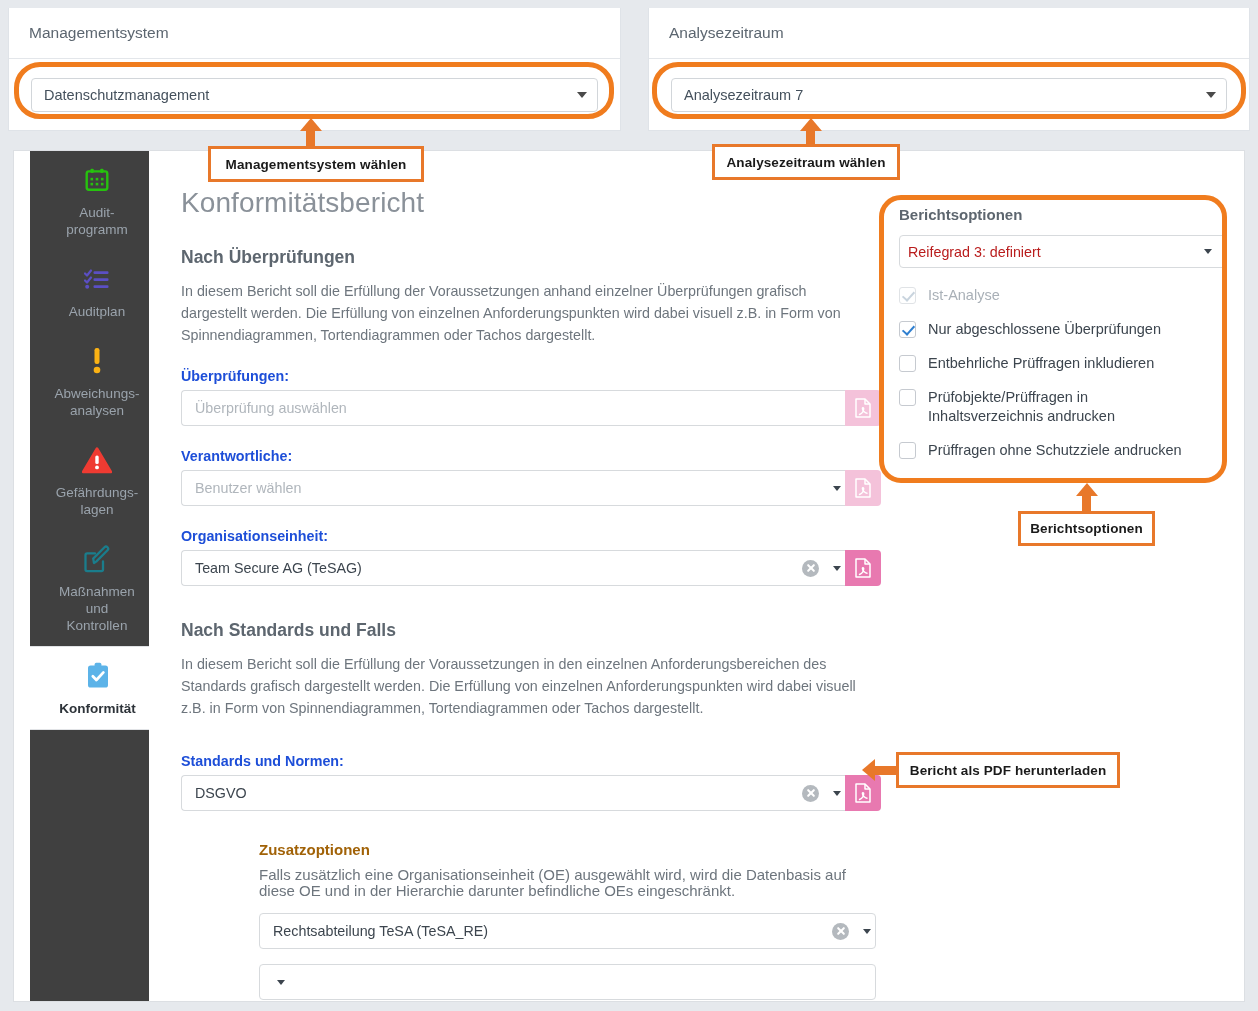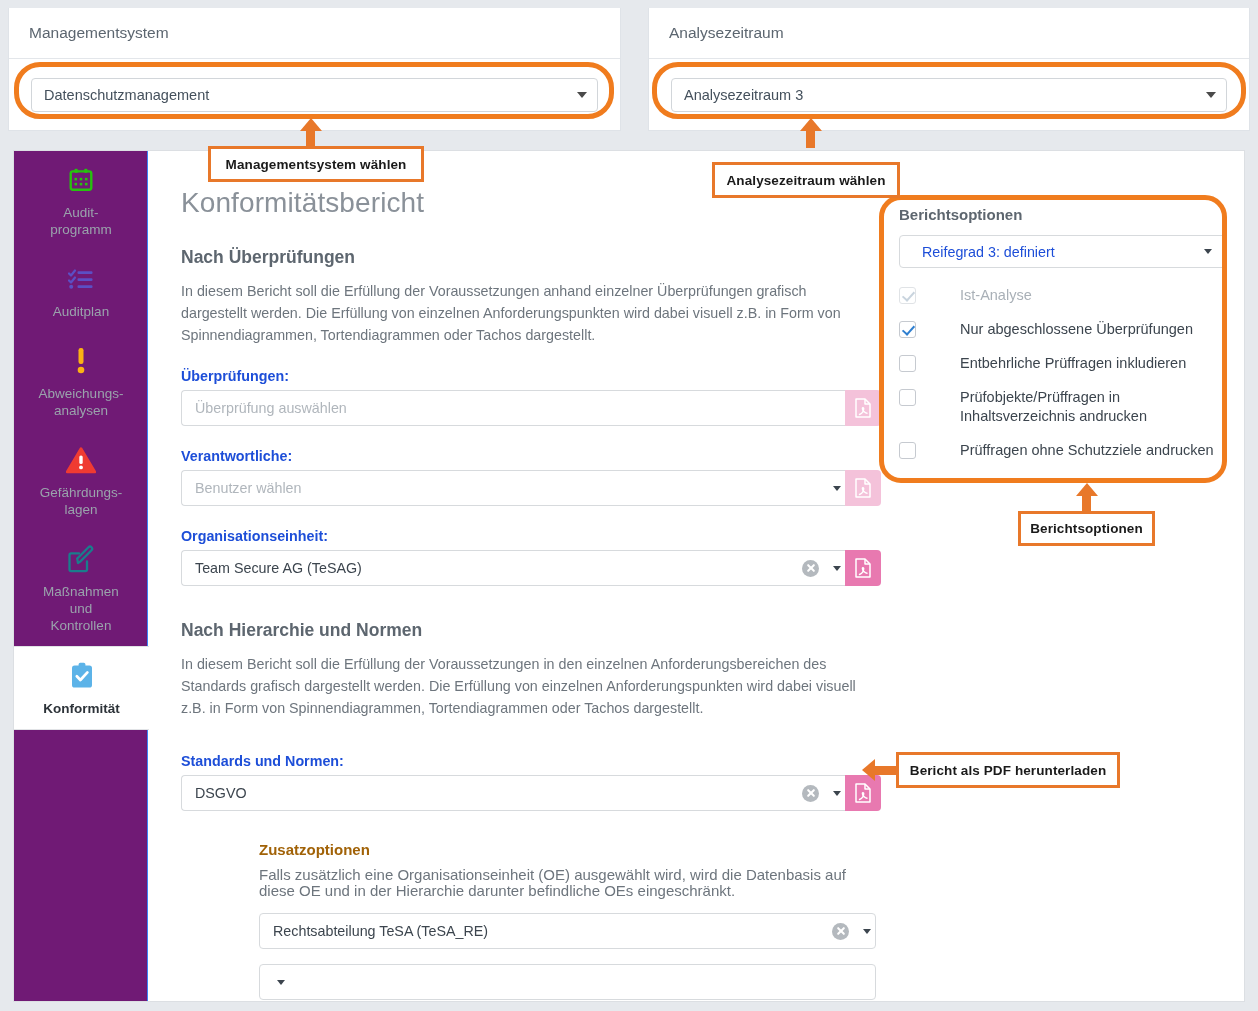--- a/index.html
+++ b/index.html
@@ -65,23 +65,23 @@
 
   
   #main-panel {
     position: absolute;
     left: 13px; top: 150px;
     width: 1232px; height: 852px;
     background: #ffffff;
     border: 1px solid #dcdfe3;
   }
   #sidebar {
-    position: absolute; left: 0; top: 0;
+    position: absolute; left: 16px; top: 0;
     width: 134px; height: 100%;
-    background: #701a75;
+    background: #404040;
     border-right: 1px solid #3b82f6;
   }
   .nav-item {
     width: 134px;
     padding: 14px 6px 12px;
     display: flex; flex-direction: column; align-items: center;
     cursor: pointer;
   }
   .nav-item .nav-label {
     margin-top: 9px;
@@ -172,28 +172,27 @@
     position: absolute;
     left: 750px; top: 55px;
     width: 327px;
   }
   #report-options .ro-title {
     font-size: 15px; font-weight: 700; color: #5d666f;
     margin-bottom: 12px;
   }
   .ro-select {
     height: 33px; border: 1px solid #d7dadd; border-radius: 4px;
-    display: flex; align-items: center; padding: 0 11px 0 22px;
-    font-size: 14.3px; color: #1d4ed8; background: #fff;
+    display: flex; align-items: center; padding: 0 11px 0 8px;
+    font-size: 14.3px; color: #b91c1c; background: #fff;
   }
   .ro-select .val { flex: 1; }
   .cb-row {
     display: flex; align-items: flex-start;
     margin-top: 15px;
-    gap: 32px;
   }
   .cb {
     width: 17px; height: 17px; flex: none;
     border: 1.6px solid #c6cad0; border-radius: 3px;
     background: #fff; margin-right: 12px;
     position: relative; margin-top: 1px;
   }
   .cb.checked::after, .cb.disabled-checked::after {
     content: ""; position: absolute;
     left: 4.5px; top: 0.5px; width: 5px; height: 10px;
@@ -251,21 +250,21 @@
     </div>
   </div>
   <div class="ring" style="left:14px; top:62px; width:600px; height:57px;"></div>
 
   <div class="top-card" style="left:648px; top:8px; width:602px; height:123px;">
     <div class="top-card-header">
       <span>Analysezeitraum</span>
     </div>
     <div class="top-card-body">
       <div class="select-box">
-        <span class="sel-val">Analysezeitraum 3</span>
+        <span class="sel-val">Analysezeitraum 7</span>
         <span class="caret"></span>
       </div>
     </div>
   </div>
   <div class="ring" style="left:652px; top:62px; width:594px; height:57px;"></div>
 
   <div id="main-panel">
 
     <nav id="sidebar">
 
@@ -394,21 +393,21 @@
         </div>
         <div class="pdf-btn">
           <svg width="18" height="20" viewBox="0 0 18 20">
             <path d="M2 1 H11 L16 6 V19 H2 Z" fill="none" stroke="#fff" stroke-width="1.5" stroke-linejoin="round"></path>
             <path d="M11 1 V6 H16" fill="none" stroke="#fff" stroke-width="1.5" stroke-linejoin="round"></path>
             <path d="M5.5 16.5 c2.5 -1 4.2 -3.6 4.2 -6 c0 -1.1 -1.3 -1.2 -1.3 -0.1 c0 2.3 2.4 4.6 4.6 4.8" fill="none" stroke="#fff" stroke-width="1.4" stroke-linecap="round"></path>
           </svg>
         </div>
       </div>
 
-      <h2 class="section-title" style="margin-top:34px;">Nach Hierarchie und Normen</h2>
+      <h2 class="section-title" style="margin-top:34px;">Nach Standards und Falls</h2>
       <p class="section-desc">In diesem Bericht soll die Erfüllung der Voraussetzungen in den einzelnen Anforderungsbereichen des Standards grafisch dargestellt werden. Die Erfüllung von einzelnen Anforderungspunkten wird dabei visuell z.B. in Form von Spinnendiagrammen, Tortendiagrammen oder Tachos dargestellt.</p>
 
       <div class="field-label" style="margin-top:34px;">Standards und Normen:</div>
       <div class="field-row">
         <div class="field-input">
           <span class="val">DSGVO</span>
           <span class="clear-x"></span>
           <span class="caret-sm"></span>
         </div>
         <div class="pdf-btn">
@@ -475,21 +474,21 @@
   <div class="ring" style="left:879px; top:195px; width:348px; height:288px; border-radius:22px;"></div>
 
   <div class="arrow-head-up" style="left:300px; top:118px;"></div>
   <div class="arrow-stem" style="left:306px; top:130px; width:9px; height:18px;"></div>
   <div class="callout" style="left:208px; top:146px; width:216px; height:36px;">
     <span>Managementsystem wählen</span>
   </div>
 
   <div class="arrow-head-up" style="left:800px; top:118px;"></div>
   <div class="arrow-stem" style="left:806px; top:130px; width:9px; height:18px;"></div>
-  <div class="callout" style="left:712px; top:162px; width:188px; height:36px;">
+  <div class="callout" style="left:712px; top:144px; width:188px; height:36px;">
     <span>Analysezeitraum wählen</span>
   </div>
 
   <div class="arrow-head-up" style="left:1076px; top:483px;"></div>
   <div class="arrow-stem" style="left:1082px; top:495px; width:9px; height:17px;"></div>
   <div class="callout" style="left:1018px; top:511px; width:137px; height:35px;">
     <span>Berichtsoptionen</span>
   </div>
 
   <div class="arrow-head-left" style="left:862px; top:759px;"></div>

